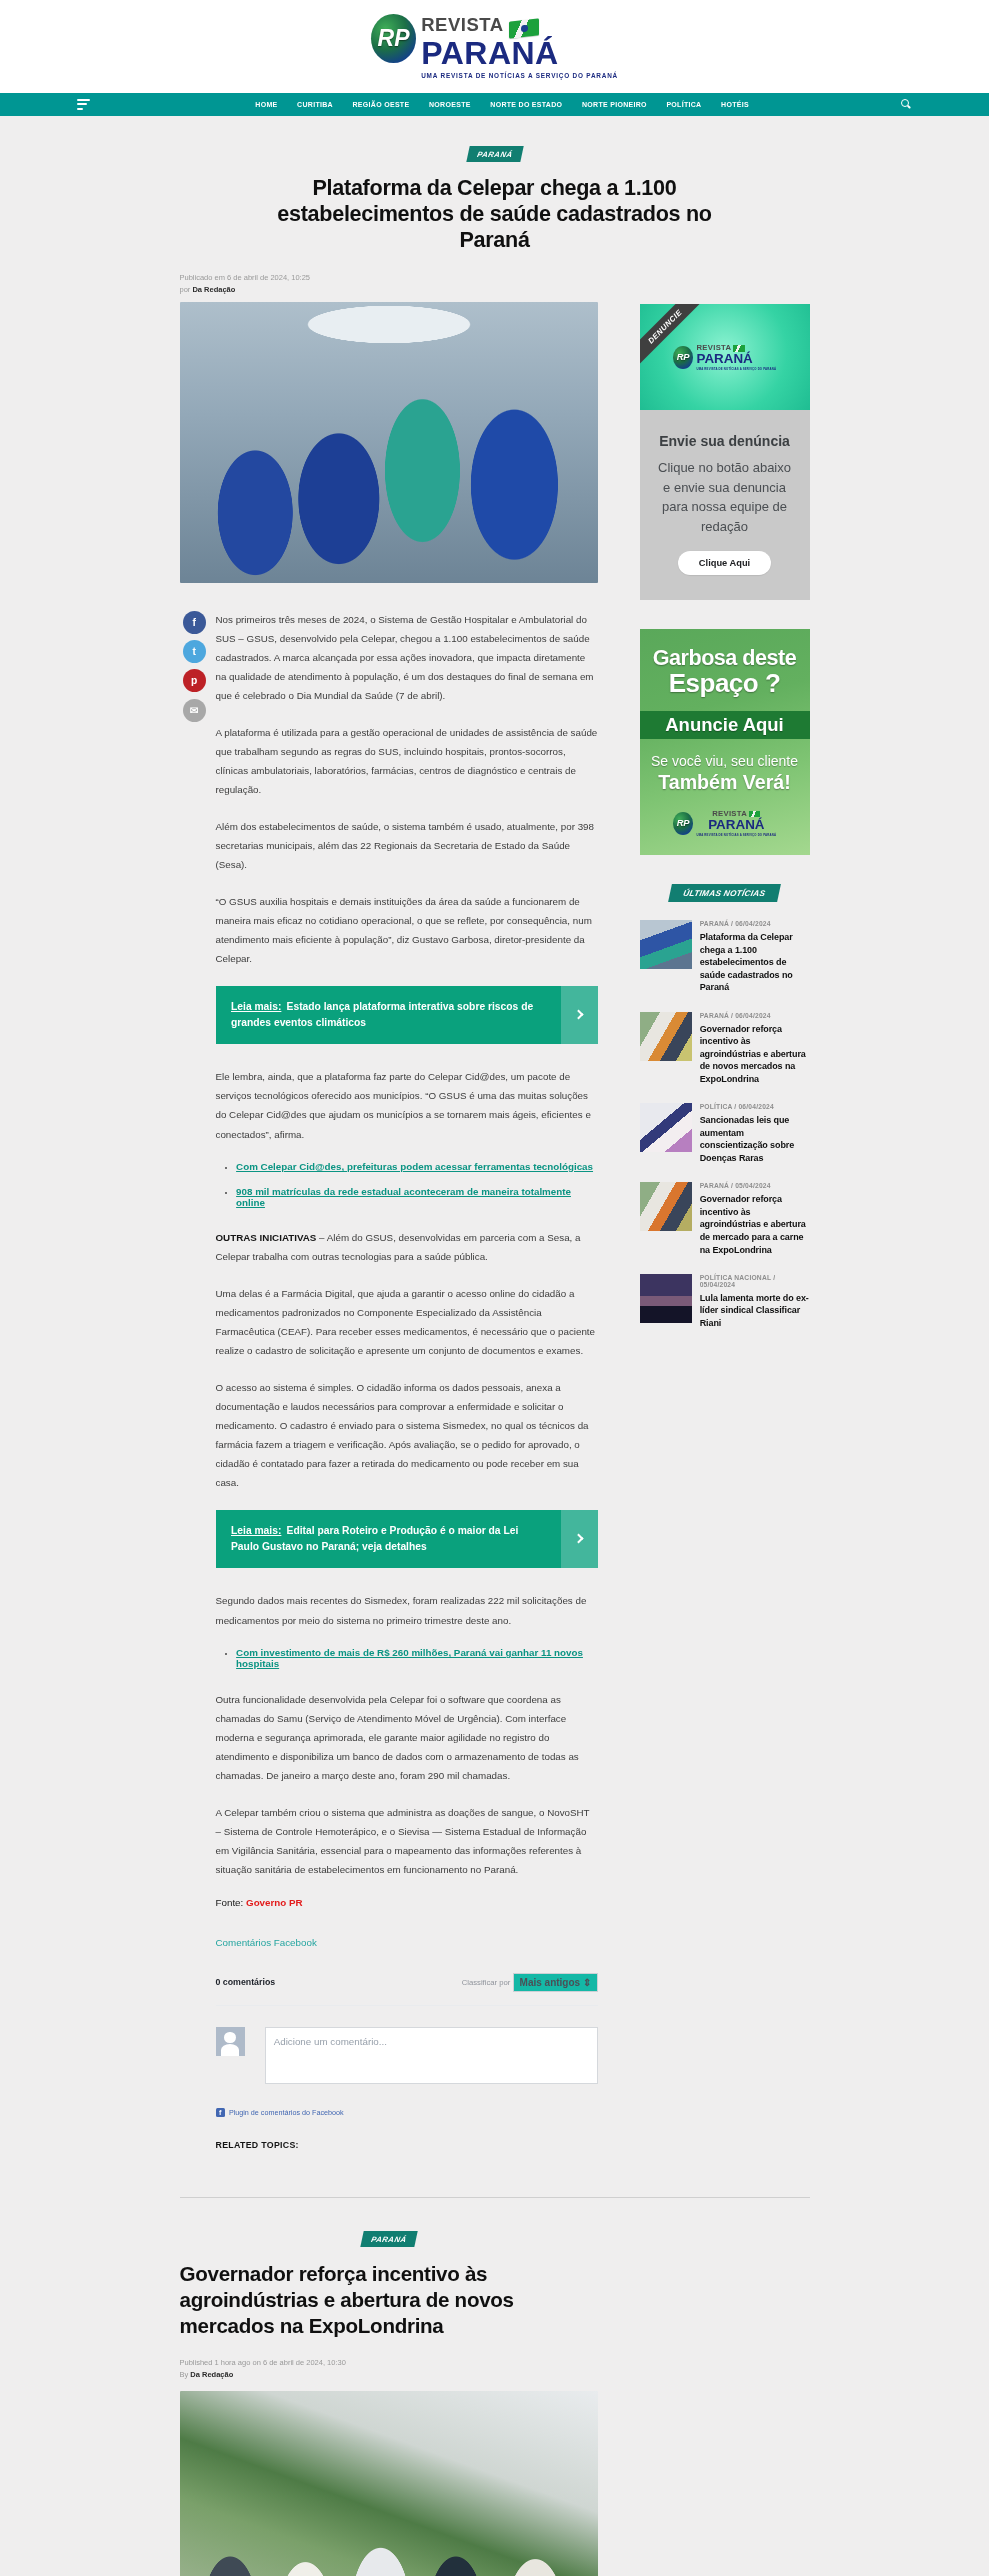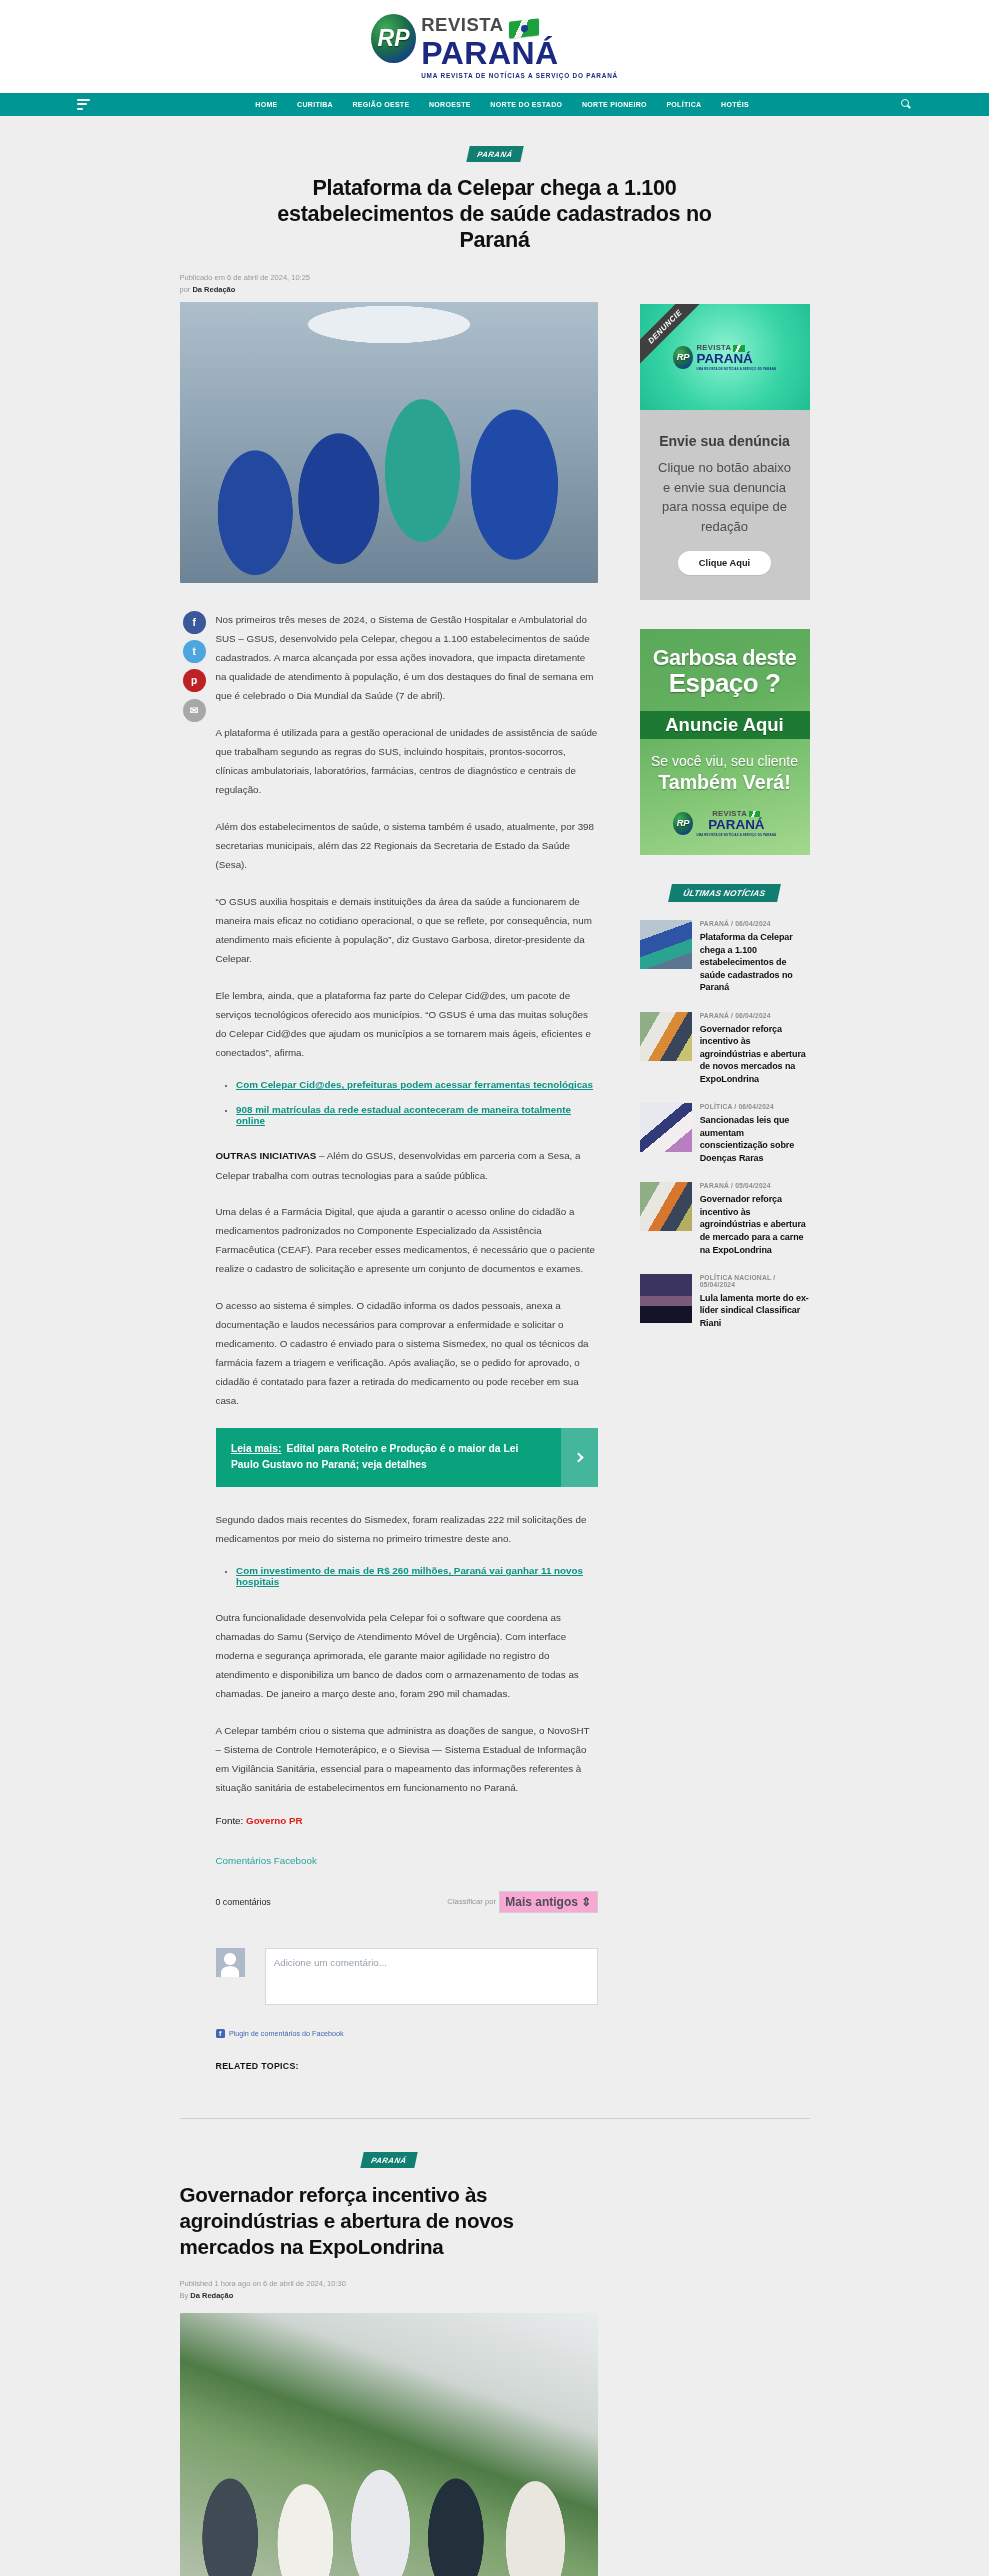--- a/index.html
+++ b/index.html
@@ -78,23 +78,23 @@
   ul.link-list { list-style:disc; margin:0 0 20.6px 20.6px; }
   ul.link-list li { margin-bottom:13.4px; color:#444; }
   ul.link-list a { color:#0b9483; font-size:9.8px; font-weight:bold; text-decoration:underline; cursor:pointer; }
   .fonte { font-size:9.8px; margin:7.2px 0 29px; color:#161616; }
   .fonte .fonte-src { color:#e31b1b; font-weight:bold; }
 
   
   .fb-comments { padding-left:36px; }
   .fb-link { color:#24a5a0; font-size:9.8px; margin-bottom:25px; display:inline-block; cursor:pointer; }
   .fb-bar { display:flex; justify-content:space-between; align-items:center; margin-bottom:13.4px; }
-  .fb-count { font-size:8.8px; font-weight:normal; color:#1d2129; }
+  .fb-count { font-size:8.8px; font-weight:bold; color:#1d2129; }
   .fb-sort { display:flex; align-items:center; gap:3px; font-size:7.7px; color:#90949c; }
-  .fb-select { border:0.5px solid #ccd0d5; background:#f9a8d4; padding:3.1px 5.2px; font-size:12px; font-weight:bold; color:#4b4f56; cursor:pointer; }
+  .fb-select { border:0.5px solid #ccd0d5; background:#14b8a6; padding:3.1px 5.2px; font-size:10px; font-weight:bold; color:#4b4f56; cursor:pointer; }
   .fb-divider { border-top:0.5px solid #e9ebee; margin-bottom:20.6px; }
   .fb-compose { display:flex; gap:20px; margin-bottom:24px; }
   .fb-avatar { width:29px; height:29px; background:#aebac9; position:relative; overflow:hidden; flex:0 0 auto; }
   .fb-avatar::before { content:""; position:absolute; width:11.3px; height:11.3px; border-radius:50%; background:#fff; left:8.8px; top:5.2px; }
   .fb-avatar::after { content:""; position:absolute; width:18.5px; height:12.4px; border-radius:50% 50% 0 0; background:#fff; left:5.2px; top:17.5px; }
   .fb-input { flex:1; height:57px; border:0.5px solid #d5d8dc; background:#fff; padding:8.2px; font-size:9.8px; font-family:"Liberation Sans",sans-serif; color:#333; resize:none; }
   .fb-input::placeholder { color:#9row7a8b5; color:#97a0ab; }
   .fb-plugin { display:flex; align-items:center; gap:4.1px; color:#4267b2; font-size:7.2px; margin-bottom:23px; cursor:pointer; }
   .fb-plugin-icon { width:9.3px; height:9.3px; background:#4267b2; color:#fff; font-weight:bold; display:flex; align-items:flex-end; justify-content:center; font-size:7.2px; border-radius:1.5px; }
   .related { font-size:8.8px; font-weight:bold; color:#141414; letter-spacing:0.3px; margin-bottom:31px; }
@@ -200,20 +200,26 @@
         <div class="share-btn share-pinterest">p</div>
         <div class="share-btn share-email">✉</div>
       </div>
 
       <div class="article-body">
         <p>Nos primeiros três meses de 2024, o Sistema de Gestão Hospitalar e Ambulatorial do SUS – GSUS, desenvolvido pela Celepar, chegou a 1.100 estabelecimentos de saúde cadastrados. A marca alcançada por essa ações inovadora, que impacta diretamente na qualidade de atendimento à população, é um dos destaques do final de semana em que é celebrado o Dia Mundial da Saúde (7 de abril).</p>
         <p>A plataforma é utilizada para a gestão operacional de unidades de assistência de saúde que trabalham segundo as regras do SUS, incluindo hospitais, prontos-socorros, clínicas ambulatoriais, laboratórios, farmácias, centros de diagnóstico e centrais de regulação.</p>
         <p>Além dos estabelecimentos de saúde, o sistema também é usado, atualmente, por 398 secretarias municipais, além das 22 Regionais da Secretaria de Estado da Saúde (Sesa).</p>
         <p>“O GSUS auxilia hospitais e demais instituições da área da saúde a funcionarem de maneira mais eficaz no cotidiano operacional, o que se reflete, por consequência, num atendimento mais eficiente à população”, diz Gustavo Garbosa, diretor-presidente da Celepar.</p>
 
+        <div class="leia-box">
+          <div class="leia-main"><span class="leia-label">Leia mais:</span><span>Estado lança plataforma interativa sobre riscos de grandes eventos climáticos</span></div>
+          <div class="leia-arrow">
+              <span class="chev"></span>
+            </div>
+        </div>
 
         <p>Ele lembra, ainda, que a plataforma faz parte do Celepar Cid@des, um pacote de serviços tecnológicos oferecido aos municípios. “O GSUS é uma das muitas soluções do Celepar Cid@des que ajudam os municípios a se tornarem mais ágeis, eficientes e conectados”, afirma.</p>
 
         <ul class="link-list">
           <li><a>Com Celepar Cid@des, prefeituras podem acessar ferramentas tecnológicas</a></li>
           <li><a>908 mil matrículas da rede estadual aconteceram de maneira totalmente online</a></li>
         </ul>
 
         <p><span class="lead-bold">OUTRAS INICIATIVAS</span><span> – Além do GSUS, desenvolvidas em parceria com a Sesa, a Celepar trabalha com outras tecnologias para a saúde pública.</span></p>
         <p>Uma delas é a Farmácia Digital, que ajuda a garantir o acesso online do cidadão a medicamentos padronizados no Componente Especializado da Assistência Farmacêutica (CEAF). Para receber esses medicamentos, é necessário que o paciente realize o cadastro de solicitação e apresente um conjunto de documentos e exames.</p>

